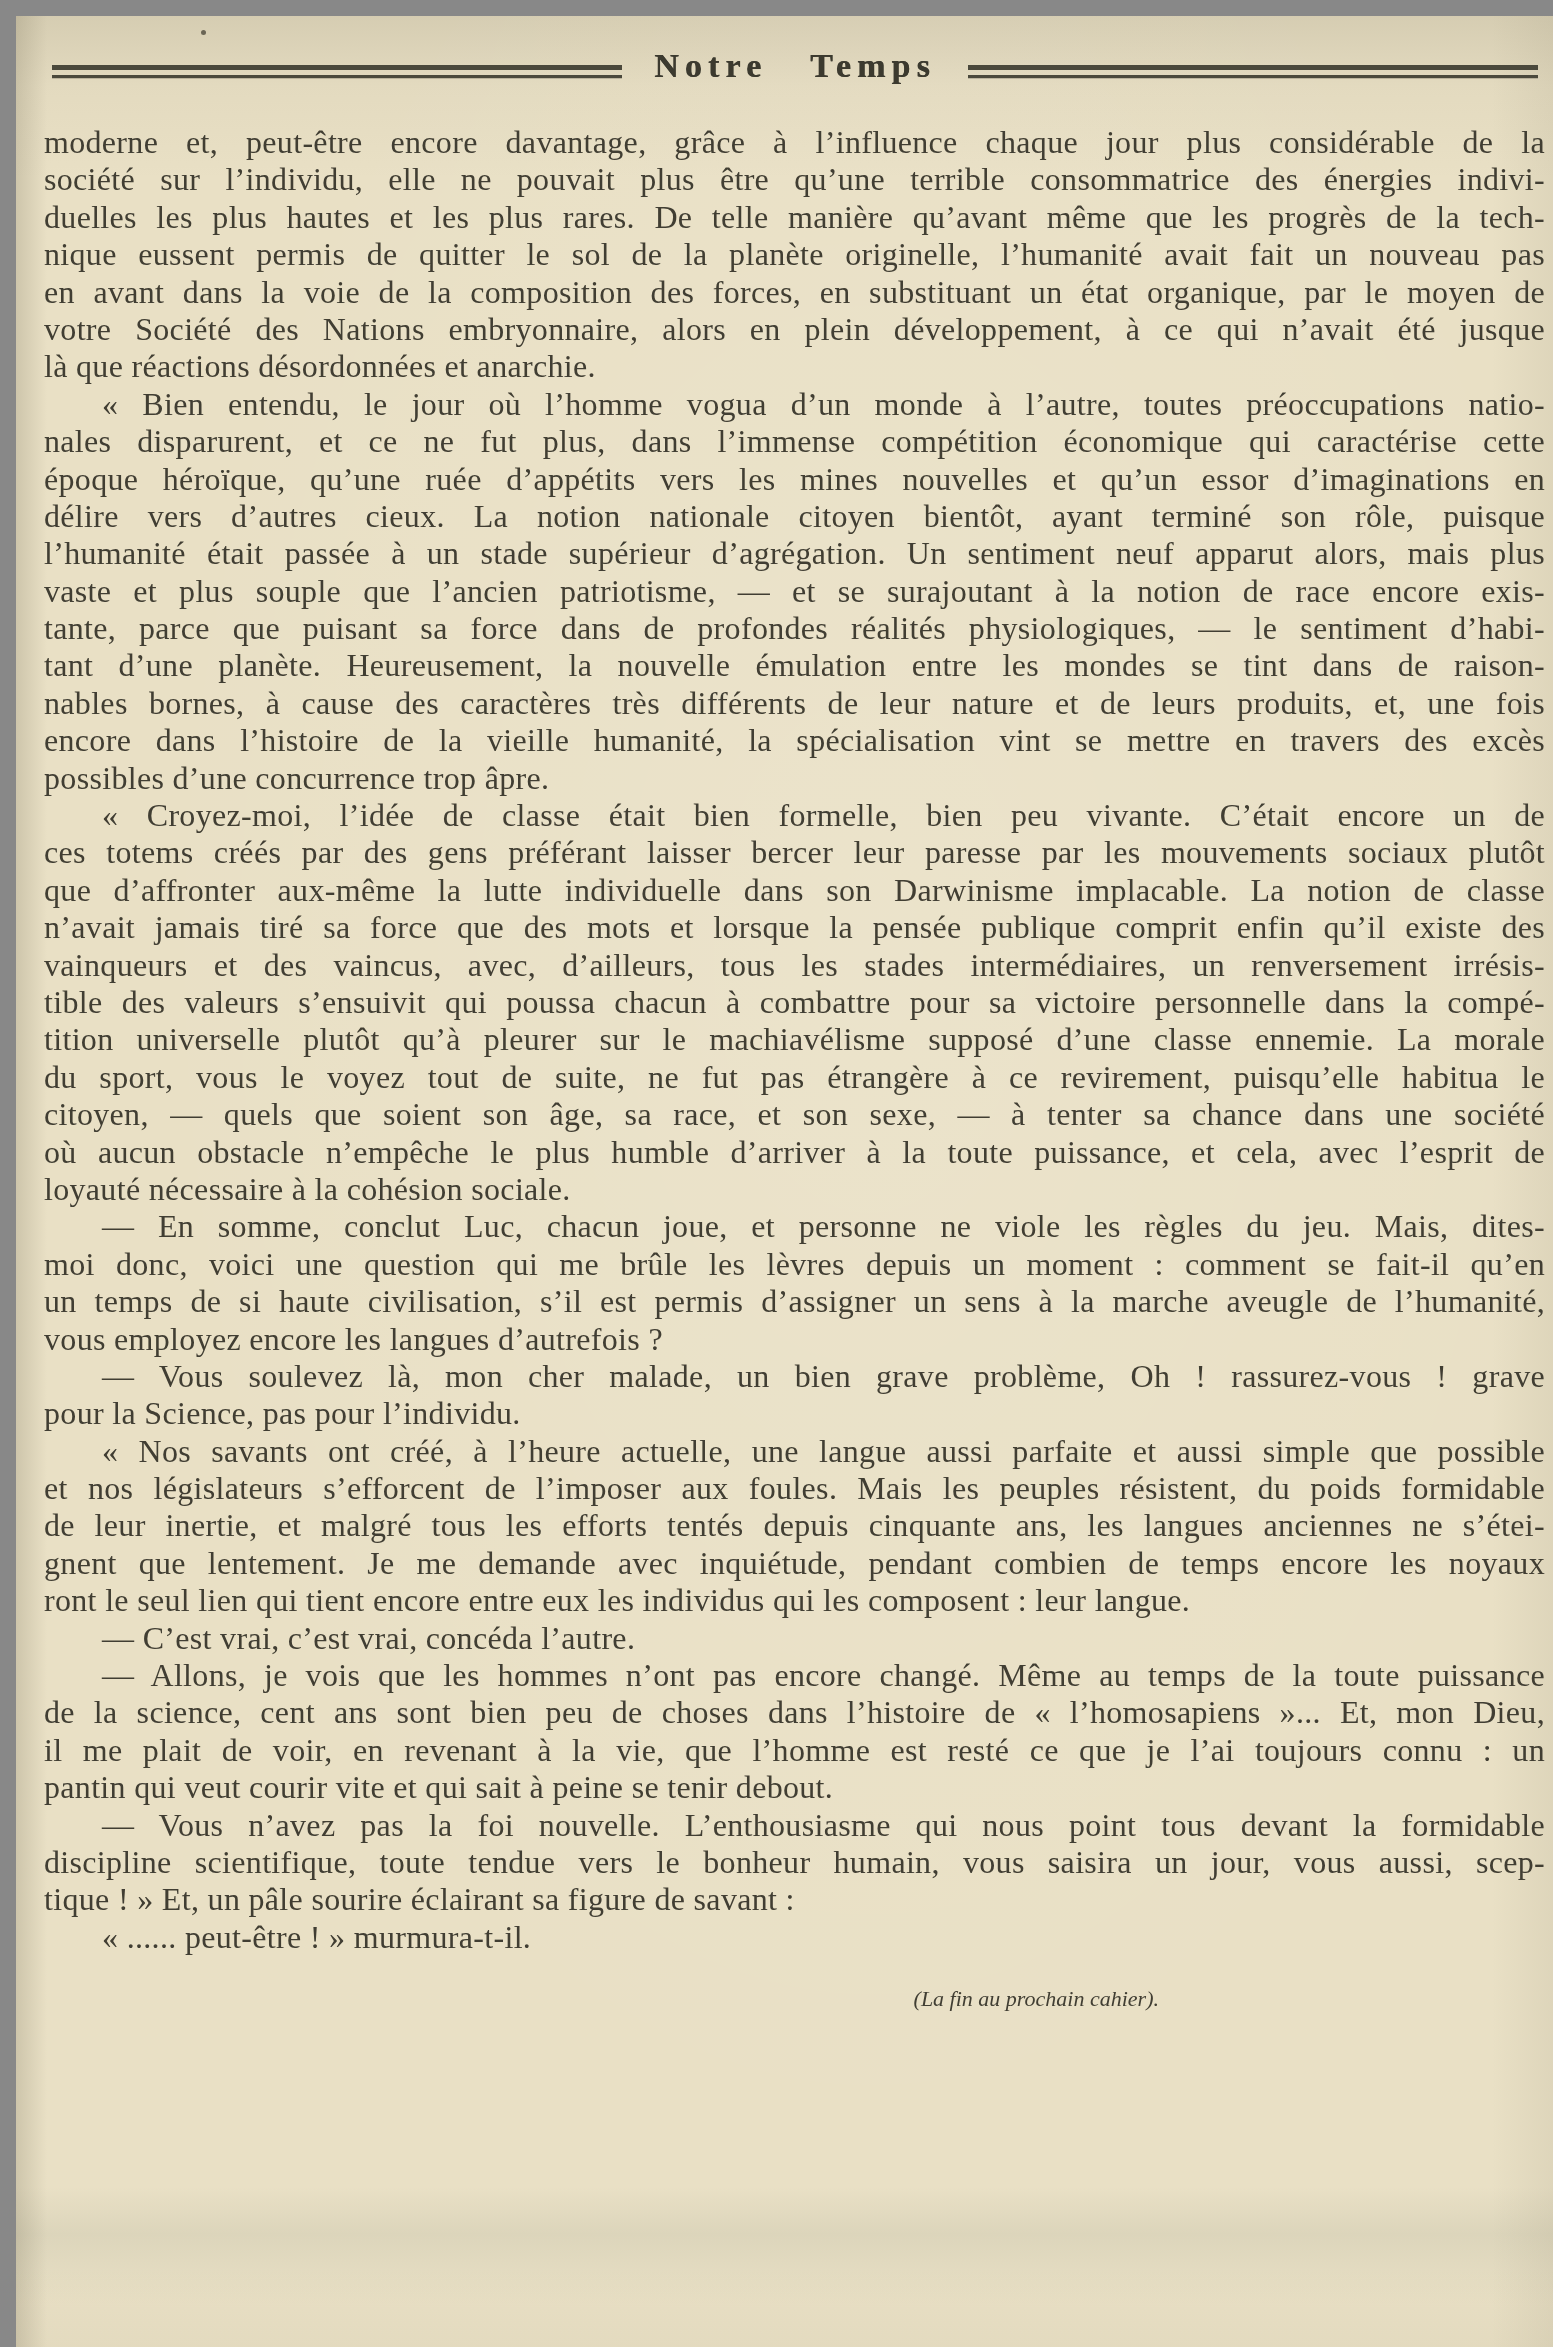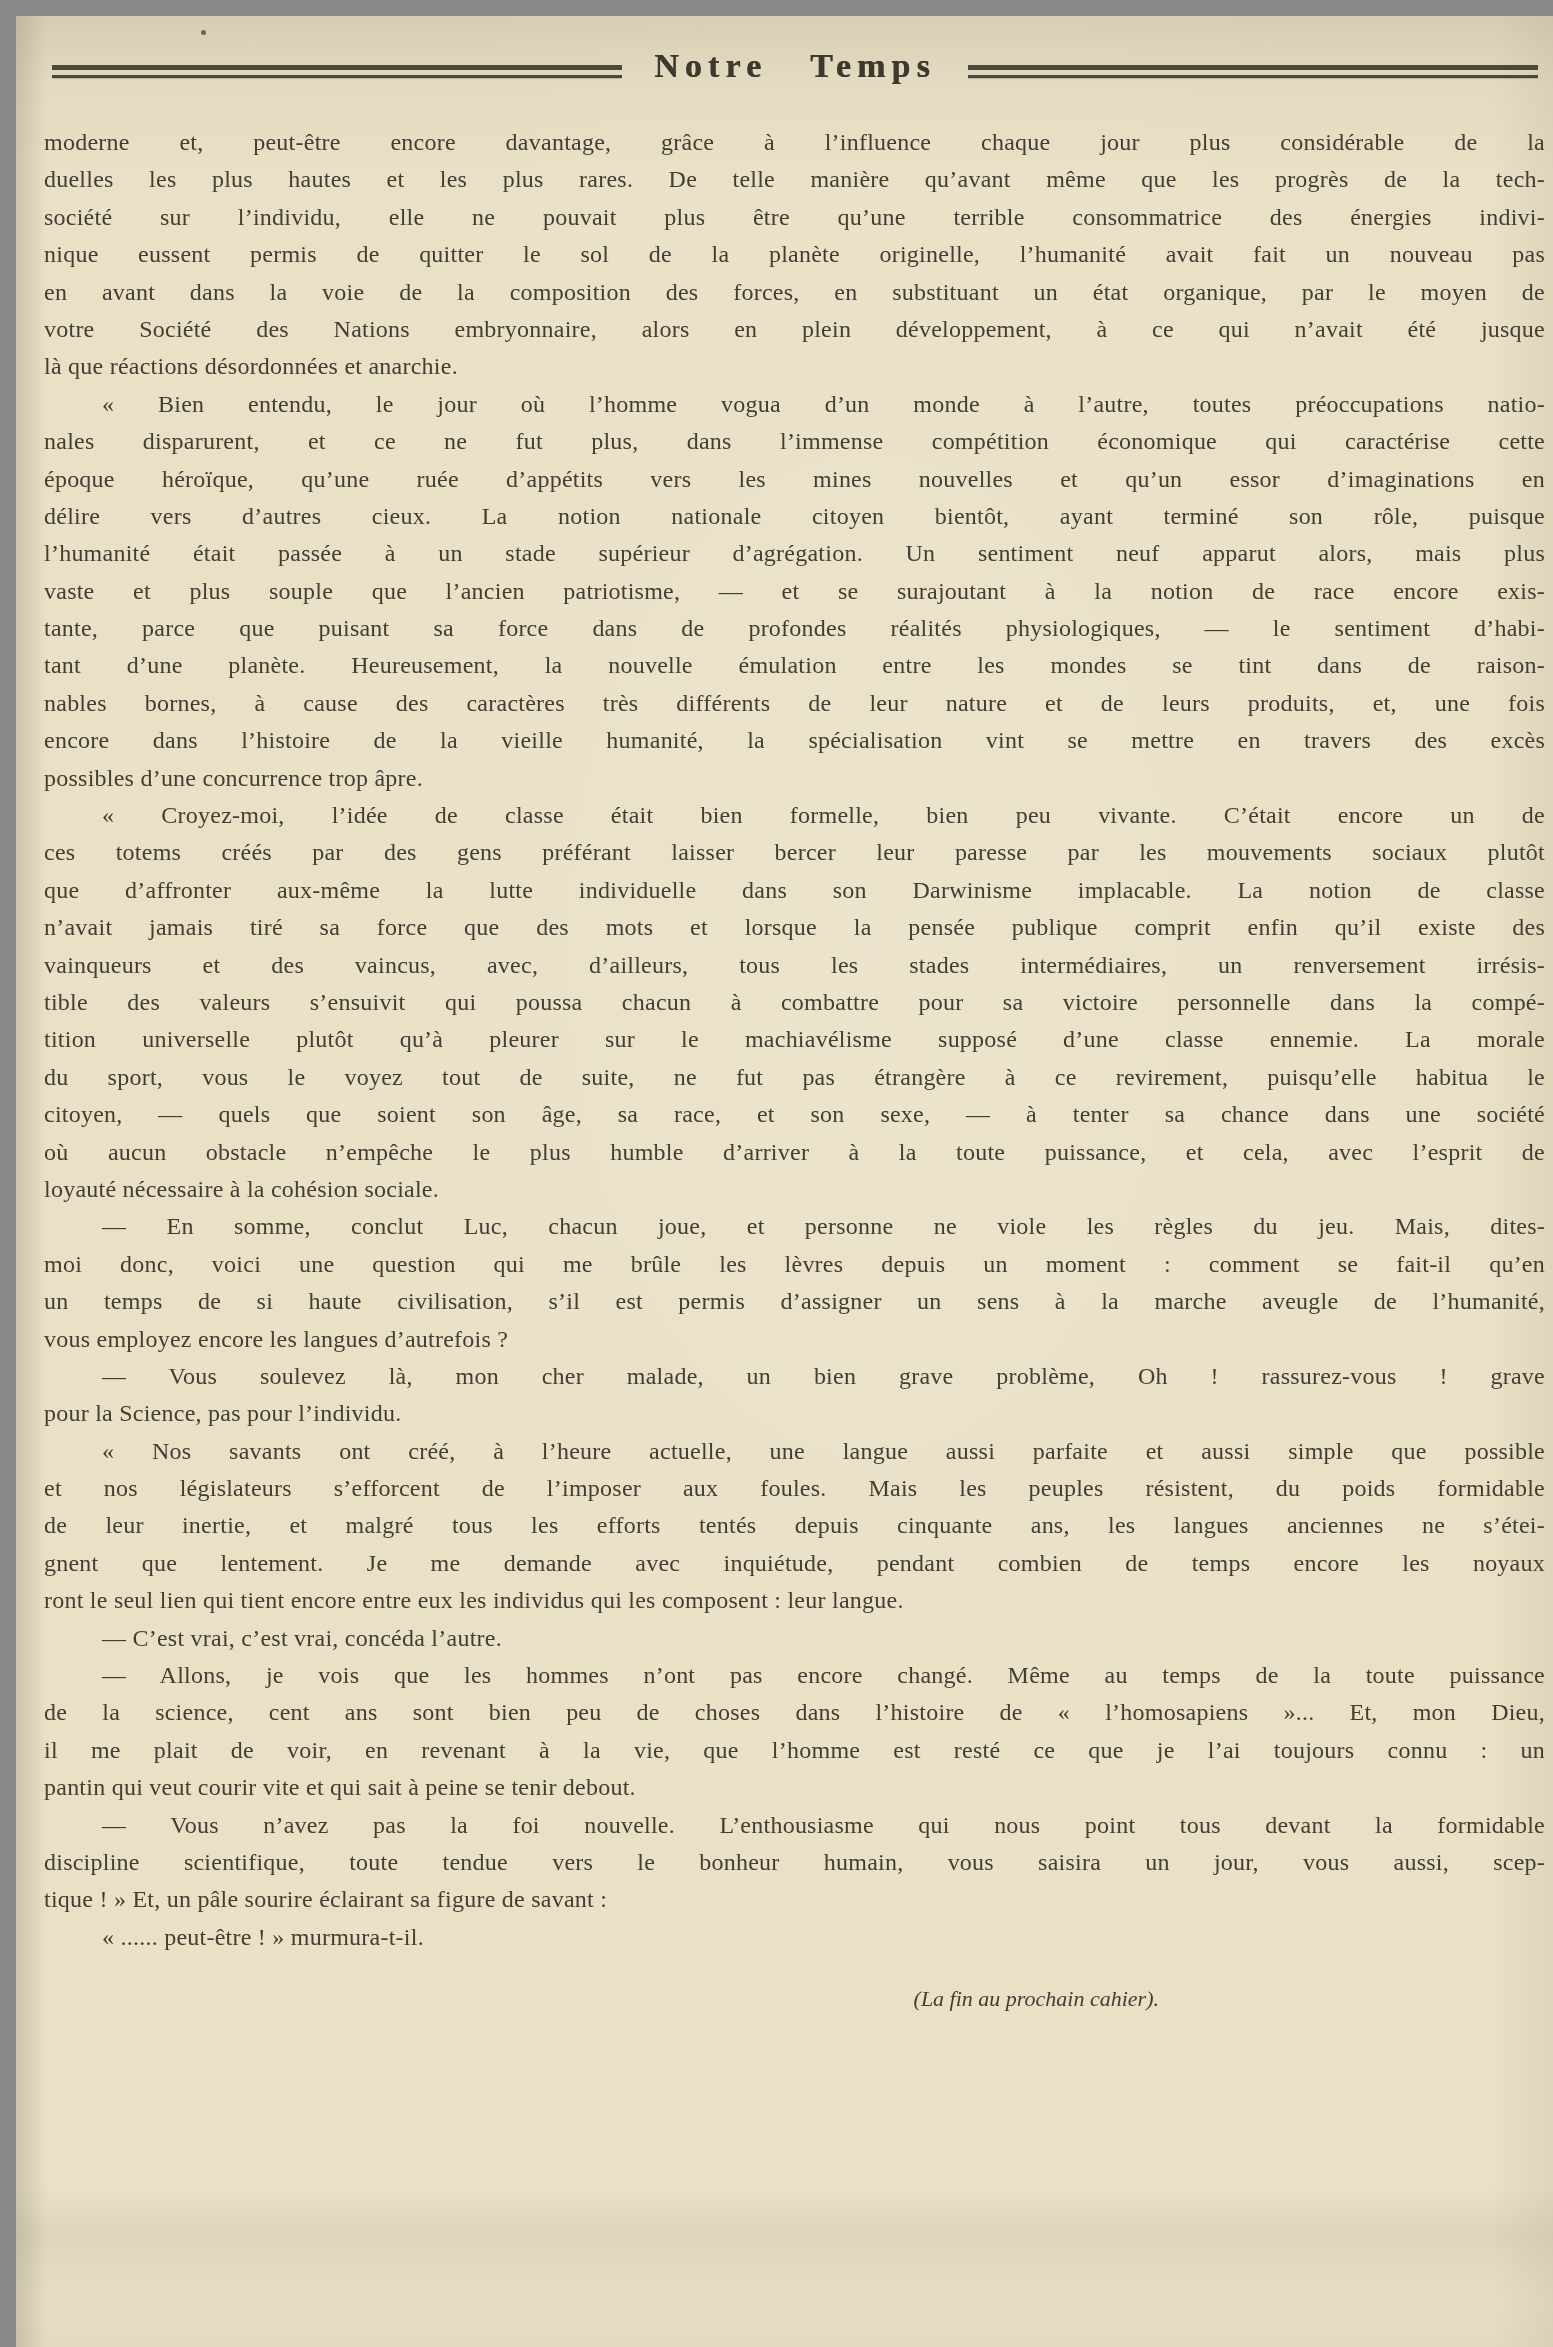--- a/index.html
+++ b/index.html
@@ -48,21 +48,21 @@
     color: var(--title-ink, #3c3a2f);
     white-space: nowrap;
     text-shadow: 0.4px 0 0 currentColor;
   }
   
   .body-text {
     margin-top: 38px;
     padding: 0 24px 0 28px;
   }
   .line {
-    font-size: 24px;
+    font-size: 32px;
     line-height: 37.4px;
     height: 37.4px;
     text-align: justify;
     text-align-last: justify;
     white-space: normal;
     letter-spacing: 0.01em;
   }
   .line.end {
     text-align-last: left;
   }
@@ -96,22 +96,22 @@
   <div class="speck"></div>
 
   <header class="masthead">
     <div class="rule"></div>
     <h1 class="title">Notre Temps</h1>
     <div class="rule"></div>
   </header>
 
   <main class="body-text" id="body-text">
       <div class="line">moderne et, peut-être encore davantage, grâce à l’influence chaque jour plus considérable de la</div>
+      <div class="line">société sur l’individu, elle ne pouvait plus être qu’une terrible consommatrice des énergies indivi-</div>
       <div class="line">duelles les plus hautes et les plus rares. De telle manière qu’avant même que les progrès de la tech-</div>
-      <div class="line">société sur l’individu, elle ne pouvait plus être qu’une terrible consommatrice des énergies indivi-</div>
       <div class="line">nique eussent permis de quitter le sol de la planète originelle, l’humanité avait fait un nouveau pas</div>
       <div class="line">en avant dans la voie de la composition des forces, en substituant un état organique, par le moyen de</div>
       <div class="line">votre Société des Nations embryonnaire, alors en plein développement, à ce qui n’avait été jusque</div>
       <div class="line end">là que réactions désordonnées et anarchie.</div>
       <div class="line indent">« Bien entendu, le jour où l’homme vogua d’un monde à l’autre, toutes préoccupations natio-</div>
       <div class="line">nales disparurent, et ce ne fut plus, dans l’immense compétition économique qui caractérise cette</div>
       <div class="line">époque héroïque, qu’une ruée d’appétits vers les mines nouvelles et qu’un essor d’imaginations en</div>
       <div class="line">délire vers d’autres cieux. La notion nationale citoyen bientôt, ayant terminé son rôle, puisque</div>
       <div class="line">l’humanité était passée à un stade supérieur d’agrégation. Un sentiment neuf apparut alors, mais plus</div>
       <div class="line">vaste et plus souple que l’ancien patriotisme, — et se surajoutant à la notion de race encore exis-</div>

